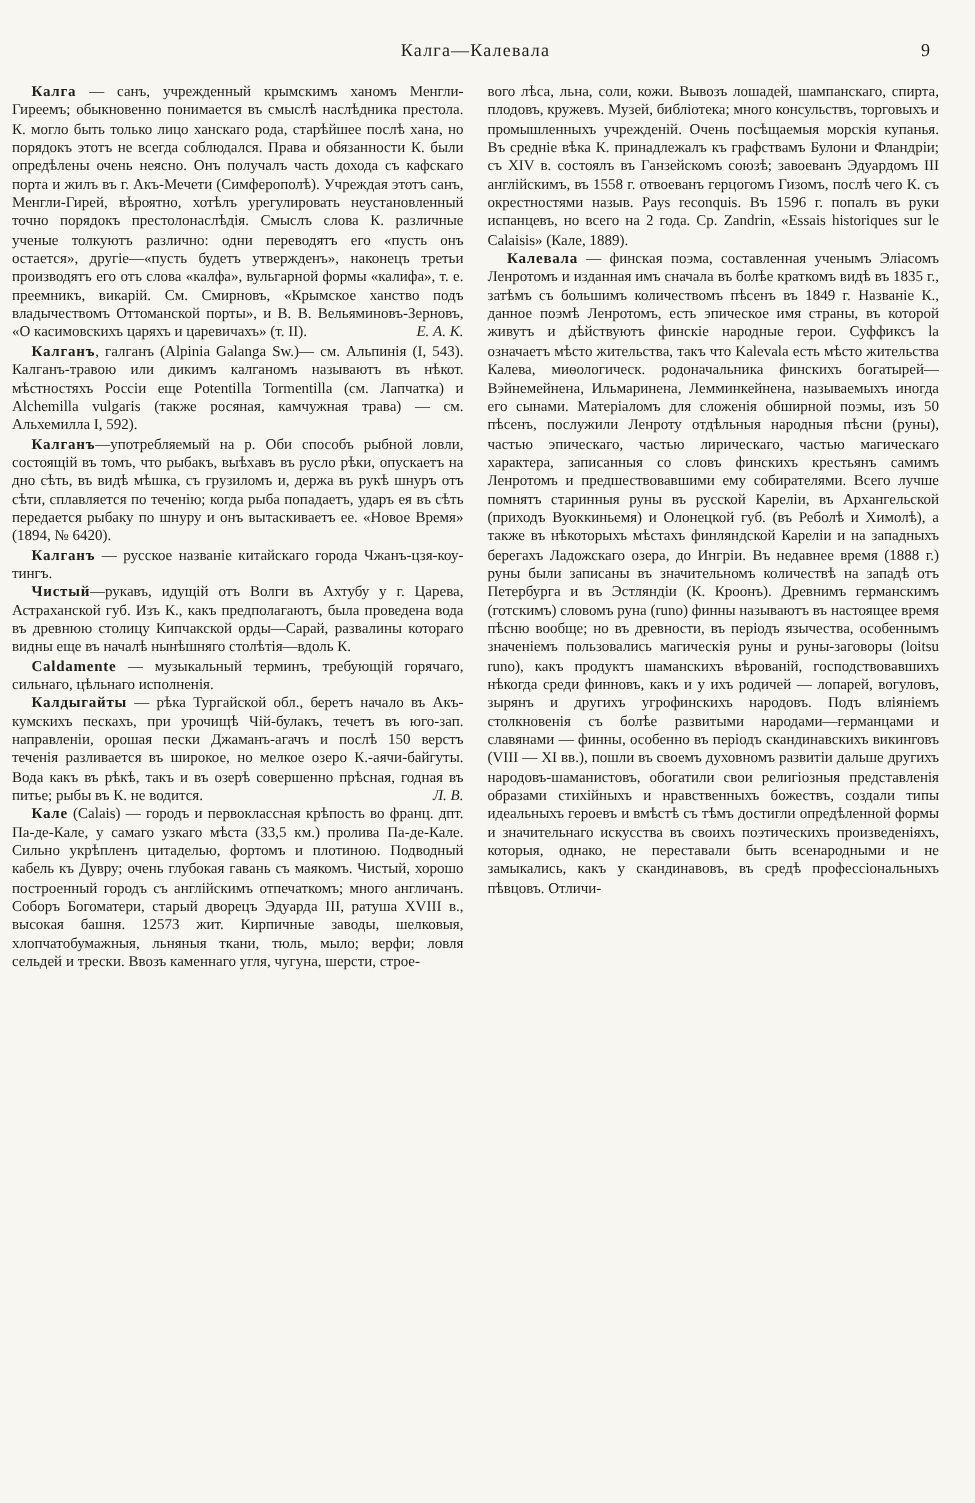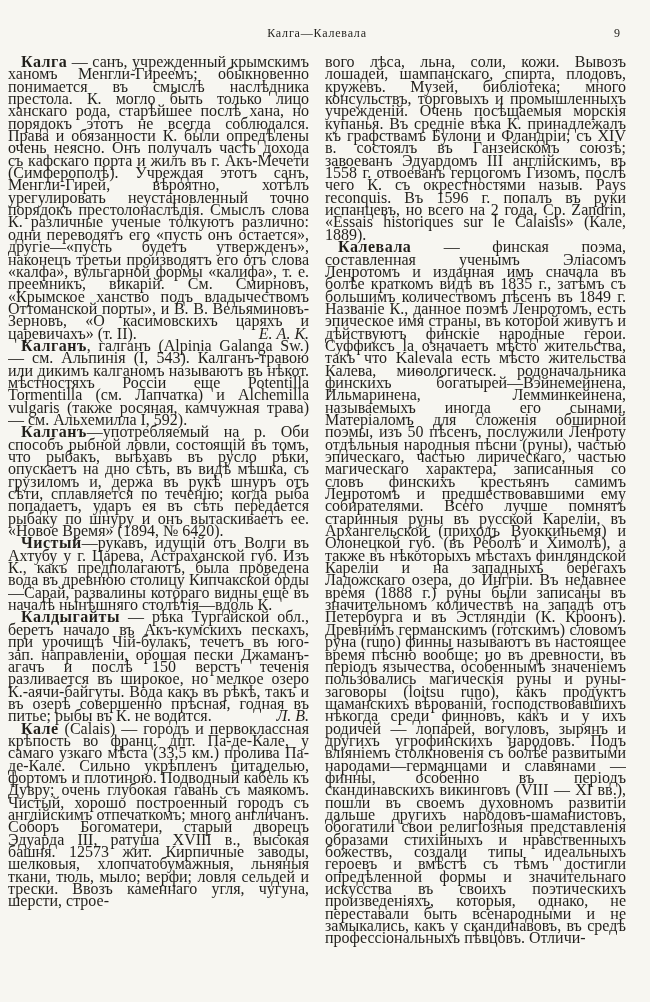--- a/index.html
+++ b/index.html
@@ -36,21 +36,21 @@
   }
   .columns {
     display: flex;
     gap: 16px;
     margin-top: 8px;
   }
   .col {
     width: 309px;
     height: 936px;
     overflow: hidden;
-    font-size: 16px;
+    font-size: 10px;
     line-height: 12.35px;
     text-align: justify;
     overflow-wrap: break-word;
   }
   p.entry {
     margin: 0;
     text-indent: 13px;
   }
   p.entry.no-indent {
     text-indent: 0;
@@ -73,21 +73,23 @@
   <div class="running-head">
     <span>Калга—Калевала</span>
     <span class="page-num">9</span>
   </div>
 
   <div class="columns">
     <div class="col" id="col-left">
         <p class="entry"><b class="headword">Калга</b> — санъ, учрежденный крымскимъ ханомъ Менгли-Гиреемъ; обыкновенно понимается въ смыслѣ наслѣдника престола. К. могло быть только лицо ханскаго рода, старѣйшее послѣ хана, но порядокъ этотъ не всегда соблюдался. Права и обязанности К. были опредѣлены очень неясно. Онъ получалъ часть дохода съ кафскаго порта и жилъ въ г. Акъ-Мечети (Симферополѣ). Учреждая этотъ санъ, Менгли-Гирей, вѣроятно, хотѣлъ урегулировать неустановленный точно порядокъ престолонаслѣдія. Смыслъ слова К. различные ученые толкуютъ различно: одни переводятъ его «пусть онъ остается», другіе—«пусть будетъ утвержденъ», наконецъ третьи производятъ его отъ слова «калфа», вульгарной формы «калифа», т. е. преемникъ, викарій. См. Смирновъ, «Крымское ханство подъ владычествомъ Оттоманской порты», и В. В. Вельяминовъ-Зерновъ, «О касимовскихъ царяхъ и царевичахъ» (т. II).<span class="sig">Е. А. К.</span></p>
         <p class="entry"><b class="headword">Калганъ</b>, галганъ (Alpinia Galanga Sw.)— см. Альпинія (I, 543). Калганъ-травою или дикимъ калганомъ называютъ въ нѣкот. мѣстностяхъ Россіи еще Potentilla Tormentilla (см. Лапчатка) и Alchemilla vulgaris (также росяная, камчужная трава) — см. Альхемилла I, 592).</p>
         <p class="entry"><b class="headword">Калганъ</b>—употребляемый на р. Оби способъ рыбной ловли, состоящій въ томъ, что рыбакъ, выѣхавъ въ русло рѣки, опускаетъ на дно сѣть, въ видѣ мѣшка, съ грузиломъ и, держа въ рукѣ шнуръ отъ сѣти, сплавляется по теченію; когда рыба попадаетъ, ударъ ея въ сѣть передается рыбаку по шнуру и онъ вытаскиваетъ ее. «Новое Время» (1894, № 6420).</p>
+        <p class="entry"><b class="headword">Калганъ</b> — русское названіе китайскаго города Чжанъ-цзя-коу-тингъ.</p>
         <p class="entry"><b class="headword">Чистый</b>—рукавъ, идущій отъ Волги въ Ахтубу у г. Царева, Астраханской губ. Изъ К., какъ предполагаютъ, была проведена вода въ древнюю столицу Кипчакской орды—Сарай, развалины котораго видны еще въ началѣ нынѣшняго столѣтія—вдоль К.</p>
+        <p class="entry"><b class="headword">Caldamente</b> — музыкальный терминъ, требующій горячаго, сильнаго, цѣльнаго исполненія.</p>
         <p class="entry"><b class="headword">Калдыгайты</b> — рѣка Тургайской обл., беретъ начало въ Акъ-кумскихъ пескахъ, при урочищѣ Чій-булакъ, течетъ въ юго-зап. направленіи, орошая пески Джаманъ-агачъ и послѣ 150 верстъ теченія разливается въ широкое, но мелкое озеро К.-аячи-байгуты. Вода какъ въ рѣкѣ, такъ и въ озерѣ совершенно прѣсная, годная въ питье; рыбы въ К. не водится.<span class="sig">Л. В.</span></p>
         <p class="entry"><b class="headword">Кале</b> (Calais) — городъ и первоклассная крѣпость во франц. дпт. Па-де-Кале, у самаго узкаго мѣста (33,5 км.) пролива Па-де-Кале. Сильно укрѣпленъ цитаделью, фортомъ и плотиною. Подводный кабель къ Дувру; очень глубокая гавань съ маякомъ. Чистый, хорошо построенный городъ съ англійскимъ отпечаткомъ; много англичанъ. Соборъ Богоматери, старый дворецъ Эдуарда III, ратуша XVIII в., высокая башня. 12573 жит. Кирпичные заводы, шелковыя, хлопчатобумажныя, льняныя ткани, тюль, мыло; верфи; ловля сельдей и трески. Ввозъ каменнаго угля, чугуна, шерсти, строе-</p>
       </div>
     <div class="col" id="col-right">
         <p class="entry no-indent">вого лѣса, льна, соли, кожи. Вывозъ лошадей, шампанскаго, спирта, плодовъ, кружевъ. Музей, библіотека; много консульствъ, торговыхъ и промышленныхъ учрежденій. Очень посѣщаемыя морскія купанья. Въ средніе вѣка К. принадлежалъ къ графствамъ Булони и Фландріи; съ XIV в. состоялъ въ Ганзейскомъ союзѣ; завоеванъ Эдуардомъ III англійскимъ, въ 1558 г. отвоеванъ герцогомъ Гизомъ, послѣ чего К. съ окрестностями назыв. Pays reconquis. Въ 1596 г. попалъ въ руки испанцевъ, но всего на 2 года. Ср. Zandrin, «Essais historiques sur le Calaisis» (Кале, 1889).</p>
         <p class="entry"><b class="headword">Калевала</b> — финская поэма, составленная ученымъ Эліасомъ Ленротомъ и изданная имъ сначала въ болѣе краткомъ видѣ въ 1835 г., затѣмъ съ большимъ количествомъ пѣсенъ въ 1849 г. Названіе К., данное поэмѣ Ленротомъ, есть эпическое имя страны, въ которой живутъ и дѣйствуютъ финскіе народные герои. Суффиксъ la означаетъ мѣсто жительства, такъ что Kalevala есть мѣсто жительства Калева, миѳологическ. родоначальника финскихъ богатырей—Вэйнемейнена, Ильмаринена, Лемминкейнена, называемыхъ иногда его сынами. Матеріаломъ для сложенія обширной поэмы, изъ 50 пѣсенъ, послужили Ленроту отдѣльныя народныя пѣсни (руны), частью эпическаго, частью лирическаго, частью магическаго характера, записанныя со словъ финскихъ крестьянъ самимъ Ленротомъ и предшествовавшими ему собирателями. Всего лучше помнятъ старинныя руны въ русской Кареліи, въ Архангельской (приходъ Вуоккиньемя) и Олонецкой губ. (въ Реболѣ и Химолѣ), а также въ нѣкоторыхъ мѣстахъ финляндской Кареліи и на западныхъ берегахъ Ладожскаго озера, до Ингріи. Въ недавнее время (1888 г.) руны были записаны въ значительномъ количествѣ на западѣ отъ Петербурга и въ Эстляндіи (К. Кроонъ). Древнимъ германскимъ (готскимъ) словомъ руна (runo) финны называютъ въ настоящее время пѣсню вообще; но въ древности, въ періодъ язычества, особеннымъ значеніемъ пользовались магическія руны и руны-заговоры (loitsu runo), какъ продуктъ шаманскихъ вѣрованій, господствовавшихъ нѣкогда среди финновъ, какъ и у ихъ родичей — лопарей, вогуловъ, зырянъ и другихъ угрофинскихъ народовъ. Подъ вліяніемъ столкновенія съ болѣе развитыми народами—германцами и славянами — финны, особенно въ періодъ скандинавскихъ викинговъ (VIII — XI вв.), пошли въ своемъ духовномъ развитіи дальше другихъ народовъ-шаманистовъ, обогатили свои религіозныя представленія образами стихійныхъ и нравственныхъ божествъ, создали типы идеальныхъ героевъ и вмѣстѣ съ тѣмъ достигли опредѣленной формы и значительнаго искусства въ своихъ поэтическихъ произведеніяхъ, которыя, однако, не переставали быть всенародными и не замыкались, какъ у скандинавовъ, въ средѣ профессіональныхъ пѣвцовъ. Отличи-</p>
       </div>
   </div>
 
 </div>

